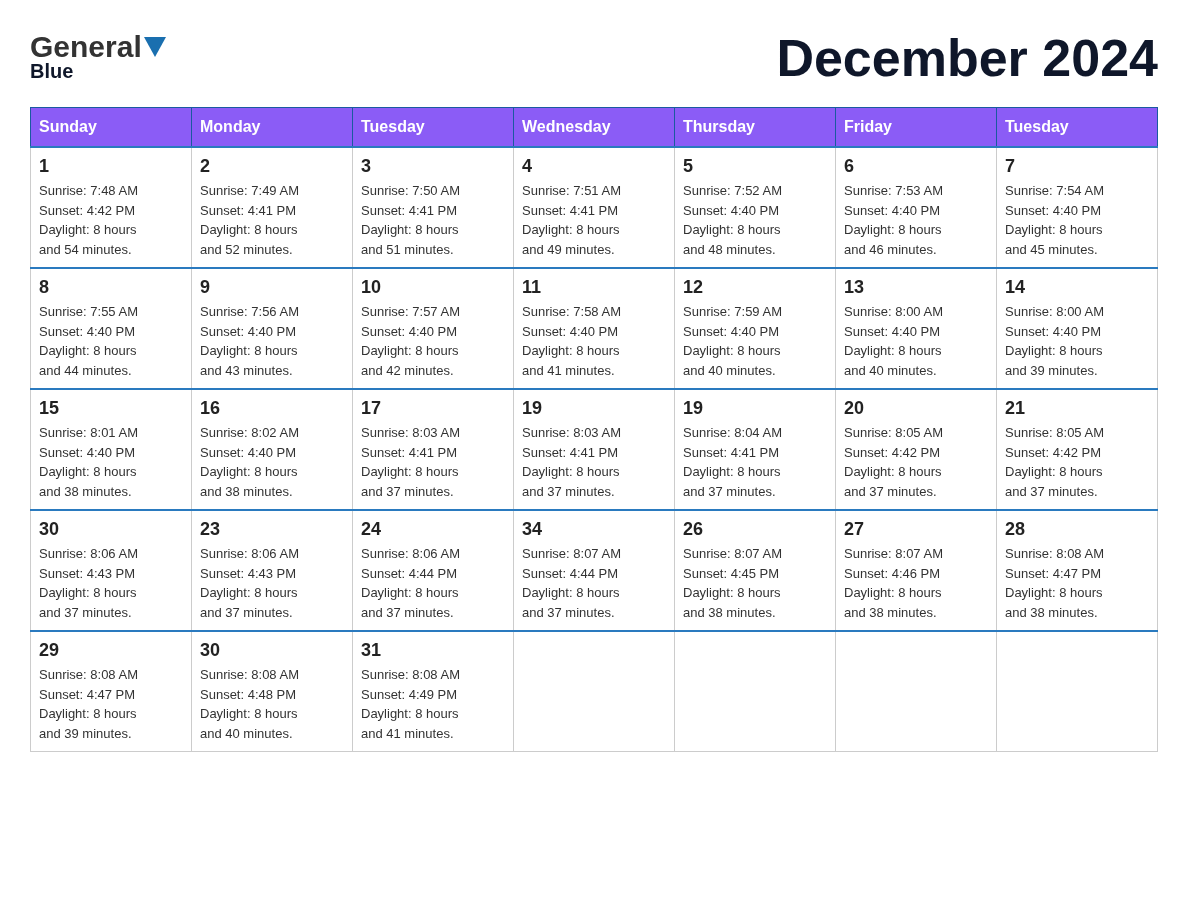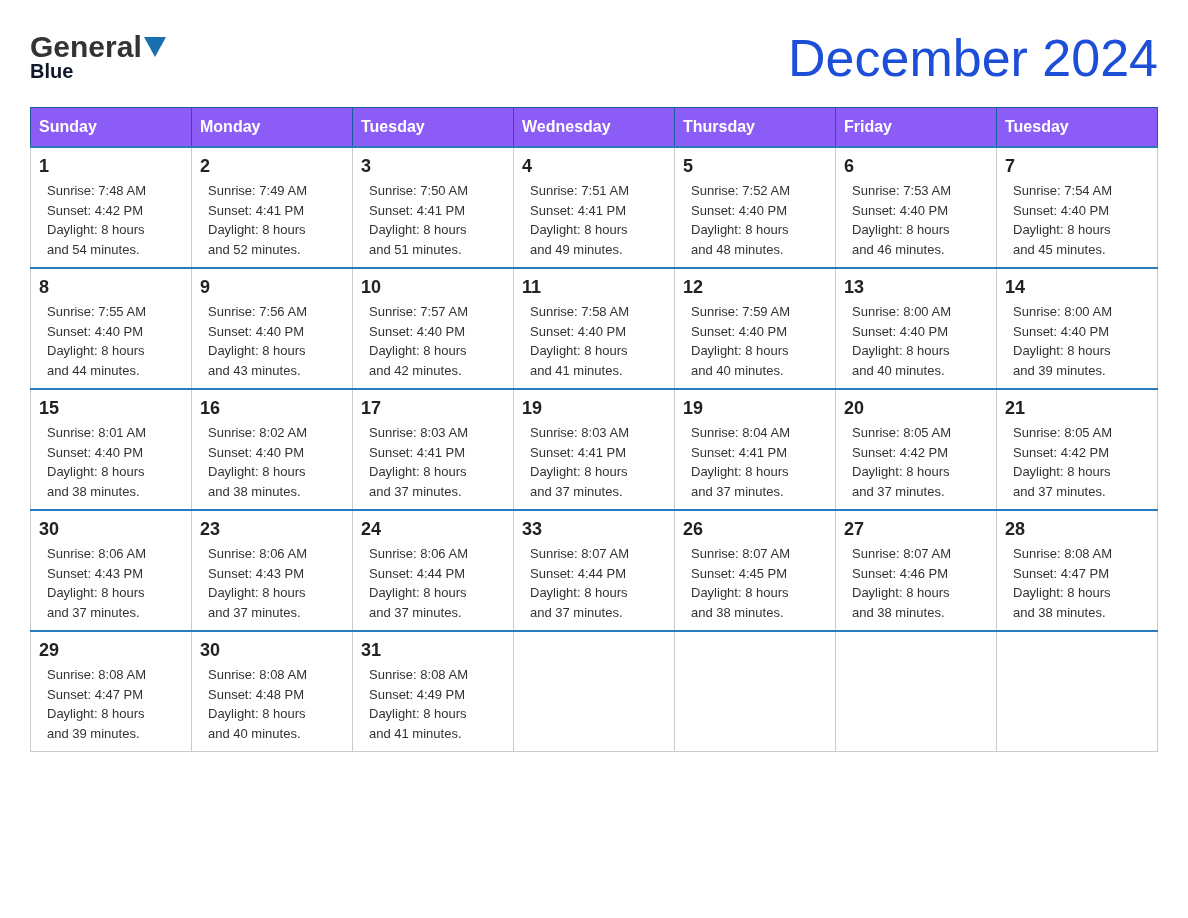--- a/index.html
+++ b/index.html
@@ -19,22 +19,22 @@
     .logo {
       display: flex;
       flex-direction: column;
       align-items: flex-start;
     }
     .title-block {
       text-align: right;
     }
     .calendar-title {
       font-size: 52px;
-      font-weight: normal;
-      color: #1d4ed8;
+      font-weight: bold;
+      color: #0f172a;
       line-height: 1.1;
     }
     .calendar-subtitle {
       font-size: 22px;
       color: #444;
       margin-top: 4px;
     }
     .calendar-table {
       width: 100%;
       border-collapse: collapse;
@@ -65,21 +65,20 @@
       font-size: 18px;
       font-weight: bold;
       color: #222;
       display: block;
       margin-bottom: 4px;
     }
     .day-info {
       font-size: 13px;
       line-height: 1.5;
       color: #333;
-      margin-left: 8px;
     }
   </style>
 </head>
 <body>
 
 <div class="header">
   <div class="logo">
     <div style="display:flex;align-items:center;">
       <span style="font-size:30px;font-weight:bold;color:#333;">General</span>
       <svg width="22" height="20" viewBox="0 0 22 20" style="margin-left:2px;">
@@ -203,21 +202,21 @@
       </td>
         <td>
         <span class="day-number">23</span>
         <div class="day-info">Sunrise: 8:06 AM<br>Sunset: 4:43 PM<br>Daylight: 8 hours<br>and 37 minutes.</div>
       </td>
         <td>
         <span class="day-number">24</span>
         <div class="day-info">Sunrise: 8:06 AM<br>Sunset: 4:44 PM<br>Daylight: 8 hours<br>and 37 minutes.</div>
       </td>
         <td>
-        <span class="day-number">33</span>
+        <span class="day-number">34</span>
         <div class="day-info">Sunrise: 8:07 AM<br>Sunset: 4:44 PM<br>Daylight: 8 hours<br>and 37 minutes.</div>
       </td>
         <td>
         <span class="day-number">26</span>
         <div class="day-info">Sunrise: 8:07 AM<br>Sunset: 4:45 PM<br>Daylight: 8 hours<br>and 38 minutes.</div>
       </td>
         <td>
         <span class="day-number">27</span>
         <div class="day-info">Sunrise: 8:07 AM<br>Sunset: 4:46 PM<br>Daylight: 8 hours<br>and 38 minutes.</div>
       </td>

